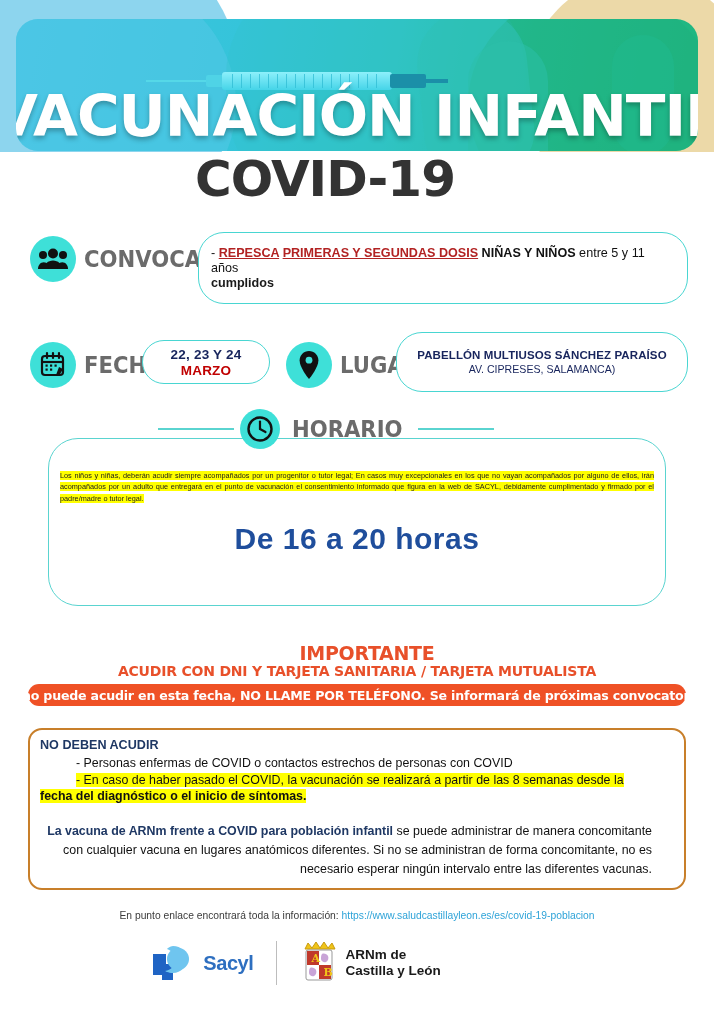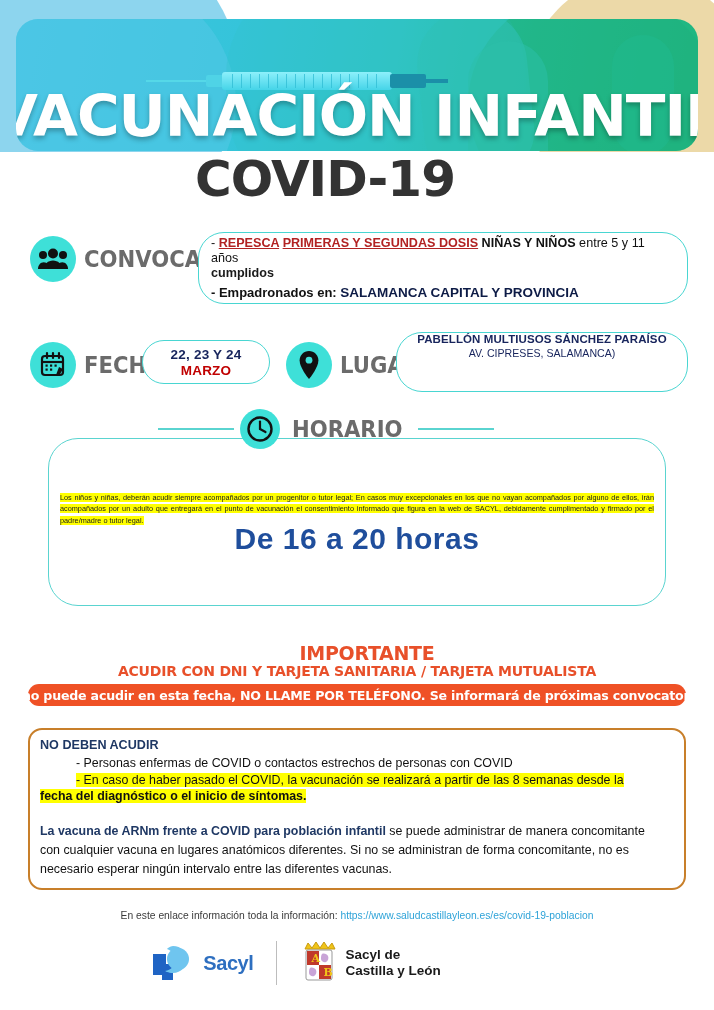--- a/index.html
+++ b/index.html
@@ -122,21 +122,21 @@
   #fecha-box {
     position:absolute; left:142px; top:340px; width:128px; height:44px;
     display:flex; flex-direction:column; align-items:center; justify-content:center;
   }
   .fecha-l1 { font-size:13.5px; font-weight:800; color:#17245c; letter-spacing:.2px; }
   .fecha-l2 { font-size:13.5px; font-weight:800; color:#c00000; letter-spacing:.2px; margin-top:1px;}
 
   #lugar-row { left:286px; top:342px; }
   #lugar-box {
     position:absolute; left:396px; top:332px; width:292px; height:60px;
-    display:flex; flex-direction:column; align-items:center; justify-content:flex-start;
+    display:flex; flex-direction:column; align-items:center; justify-content:center;
   }
   .lugar-l1 { font-size:11.5px; font-weight:800; color:#17245c; letter-spacing:.1px; white-space:nowrap;}
   .lugar-l2 { font-size:10.6px; font-weight:400; color:#17245c; margin-top:2px; white-space:nowrap;}
 
   
   #horario-box {
     position:absolute; left:48px; top:438px; width:618px; height:168px;
     border:1.8px solid #5ad4d0; border-radius:30px; background:#fff;
   }
   #horario-head {
@@ -150,21 +150,20 @@
   }
   .hr-label {
     font-family:"DejaVu Sans", sans-serif; font-weight:700; font-size:23px;
     color:#6b6b6b; margin-left:6px; margin-right:6px;
     transform:scaleX(.92); transform-origin:left center;
   }
   #horario-note {
     position:absolute; left:60px; top:470px; width:594px;
     font-size:7.3px; line-height:11.3px; color:#1a1a1a; text-align:justify;
     font-family:"Liberation Sans", sans-serif;
-    margin-top:22px;
   }
   #horario-note span { background:#ffff00; }
   #horario-time {
     position:absolute; left:48px; top:522px; width:618px; text-align:center;
     font-size:30px; font-weight:800; color:#1f4e9c;
     font-family:"Liberation Sans", sans-serif; letter-spacing:.5px;
   }
 
   
   #importante-title {
@@ -197,21 +196,21 @@
   .na-item {
     position:absolute; font-size:12.4px; line-height:16.5px; color:#111;
     font-family:"Liberation Sans", sans-serif;
   }
   #na-item-1 { left:76px; top:755px; width:600px; }
   #na-item-2 { left:76px; top:772px; width:586px; }
   #na-item-2 span, #na-item-3 span { background:#ffff00; }
   #na-item-3 { left:40px; top:788px; width:620px;font-weight:bold; }
   #noacudir-para {
     position:absolute; left:40px; top:822px; width:612px;
-    font-size:12.4px; line-height:19px; color:#111; text-align:left;
+    font-size:12.4px; line-height:19px; color:#111; text-align:right;
   }
   .na-blue { color:#1f3864; font-weight:700; }
 
   
   #footer-link {
     position:absolute; left:0; top:910px; width:714px; text-align:center;
     font-size:10.3px; color:#3b3b3b;
   }
   #footer-link .url { color:#2ea3d8; }
 
@@ -272,23 +271,20 @@
       </svg>
     </div>
     <div class="row-label">CONVOCADOS</div>
   </div>
 
   <div class="pill" id="convocados-box">
     <div class="cv-line">
       <span class="cv-norm">- </span><span class="cv-red-u">REPESCA</span><span> </span><span class="cv-red-u">PRIMERAS Y SEGUNDAS DOSIS</span><span> </span><span class="cv-plain">NIÑAS Y NIÑOS</span><span class="cv-norm"> entre 5 y 11 años</span>
     </div>
     <div class="cv-line">cumplidos</div>
-    <div class="cv-line2">
-      <span>- Empadronados en: </span><span class="cv-bold-navy">SALAMANCA CAPITAL Y PROVINCIA</span>
-    </div>
   </div>
 
   <div class="row" id="fecha-row">
     <div class="circle-icon">
       <svg width="28" height="28" viewBox="0 0 28 28" aria-hidden="true">
         <rect x="3" y="5" width="21" height="19" rx="3" fill="none" stroke="#111" stroke-width="2.2"></rect>
         <line x1="3" y1="11" x2="24" y2="11" stroke="#111" stroke-width="2.2"></line>
         <line x1="8" y1="2" x2="8" y2="7" stroke="#111" stroke-width="2.2" stroke-linecap="round"></line>
         <line x1="14" y1="2" x2="14" y2="7" stroke="#111" stroke-width="2.2" stroke-linecap="round"></line>
         <line x1="20" y1="2" x2="20" y2="7" stroke="#111" stroke-width="2.2" stroke-linecap="round"></line>
@@ -349,21 +345,21 @@
   <div id="noacudir-box"></div>
   <div id="noacudir-title">NO DEBEN ACUDIR</div>
   <div class="na-item" id="na-item-1">- Personas enfermas de COVID o contactos estrechos de personas con COVID</div>
   <div class="na-item" id="na-item-2"><span>- En caso de haber pasado el COVID, la vacunación se realizará a partir de las 8 semanas desde la</span></div>
   <div class="na-item" id="na-item-3"><span>fecha del diagnóstico o el inicio de síntomas.</span></div>
   <div id="noacudir-para">
     <span class="na-blue">La vacuna de ARNm frente a COVID para población infantil</span><span> se puede administrar de manera concomitante con cualquier vacuna en lugares anatómicos diferentes. Si no se administran de forma concomitante, no es necesario esperar ningún intervalo entre las diferentes vacunas.</span>
   </div>
 
   <div id="footer-link">
-    <span>En este enlace información toda la información: </span><span class="url">https://www.saludcastillayleon.es/es/covid-19-poblacion</span>
+    <span>En punto enlace encontrará toda la información: </span><span class="url">https://www.saludcastillayleon.es/es/covid-19-poblacion</span>
   </div>
 
   <div id="logos">
     <div class="sacyl-wrap">
       <svg width="46" height="42" viewBox="0 0 46 42" aria-hidden="true">
         <rect x="2" y="12" width="13" height="12" fill="#1f64c4"></rect>
         <rect x="11" y="22" width="11" height="16" fill="#1f64c4"></rect>
         <rect x="2" y="24" width="10" height="9" fill="#1f64c4"></rect>
         <path d="M22 4c8 0 14 6 14 13s-6 14-14 14c-5 0-8-2-8-2 6-1 10-5 10-11 0-5-3-9-8-11 0 0 3-3 6-3z" fill="#6fc5ef"></path>
         <circle cx="27" cy="17" r="11" fill="#6fc5ef"></circle>
@@ -380,19 +376,19 @@
         <rect x="8" y="13" width="12" height="14" fill="#c0392b"></rect>
         <rect x="20" y="27" width="12" height="14" fill="#c0392b"></rect>
         <rect x="20" y="13" width="12" height="14" fill="#ffffff"></rect>
         <rect x="8" y="27" width="12" height="14" fill="#ffffff"></rect>
         <text x="12.5" y="24" font-size="11" font-family="DejaVu Serif, serif" fill="#f0c419" font-weight="bold">A</text>
         <text x="24.5" y="38" font-size="11" font-family="DejaVu Serif, serif" fill="#f0c419" font-weight="bold">B</text>
         <path d="M23 16c2-1 5 0 6 2s0 5-2 6-5-1-5-3 0-4 1-5z" fill="#9b59b6" opacity=".55"></path>
         <path d="M11 30c2-1 5 0 6 2s0 5-2 6-5-1-5-3 0-4 1-5z" fill="#9b59b6" opacity=".55"></path>
       </svg>
       <div class="jcyl-word">
-        <div>Sacyl de</div>
+        <div>ARNm de</div>
         <div>Castilla y León</div>
       </div>
     </div>
   </div>
 
 </div>
 
 </body></html>

